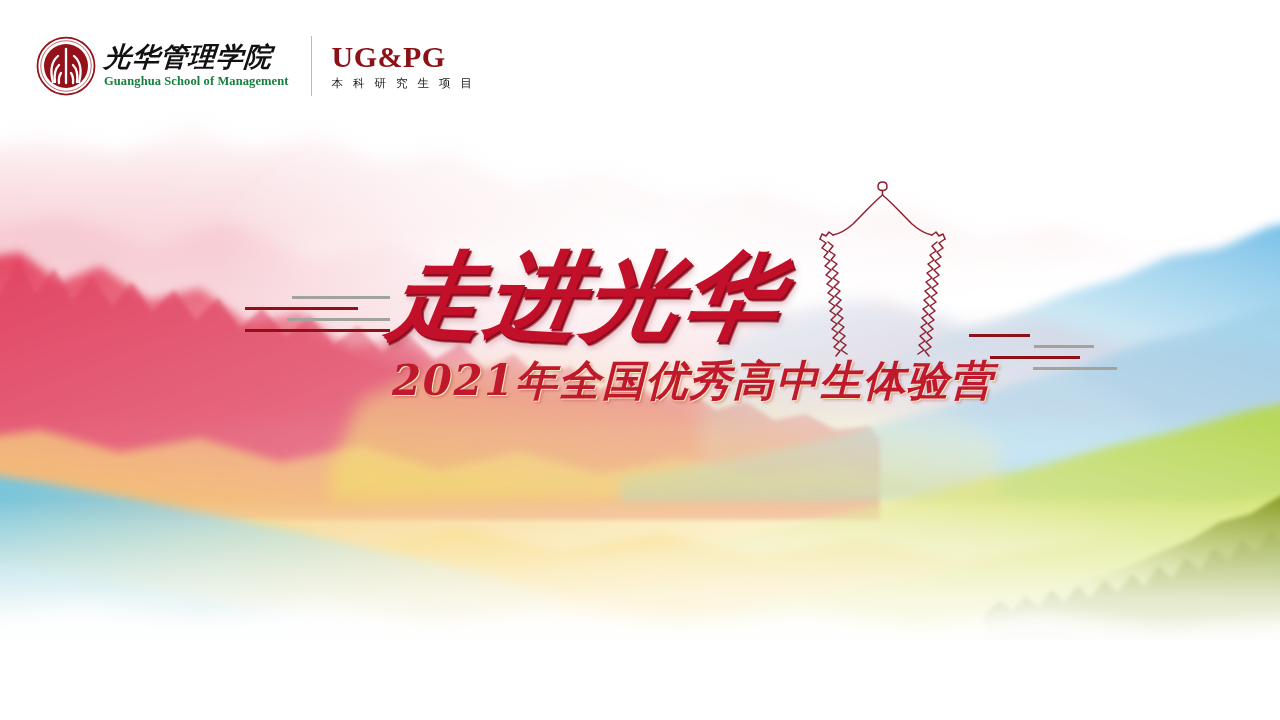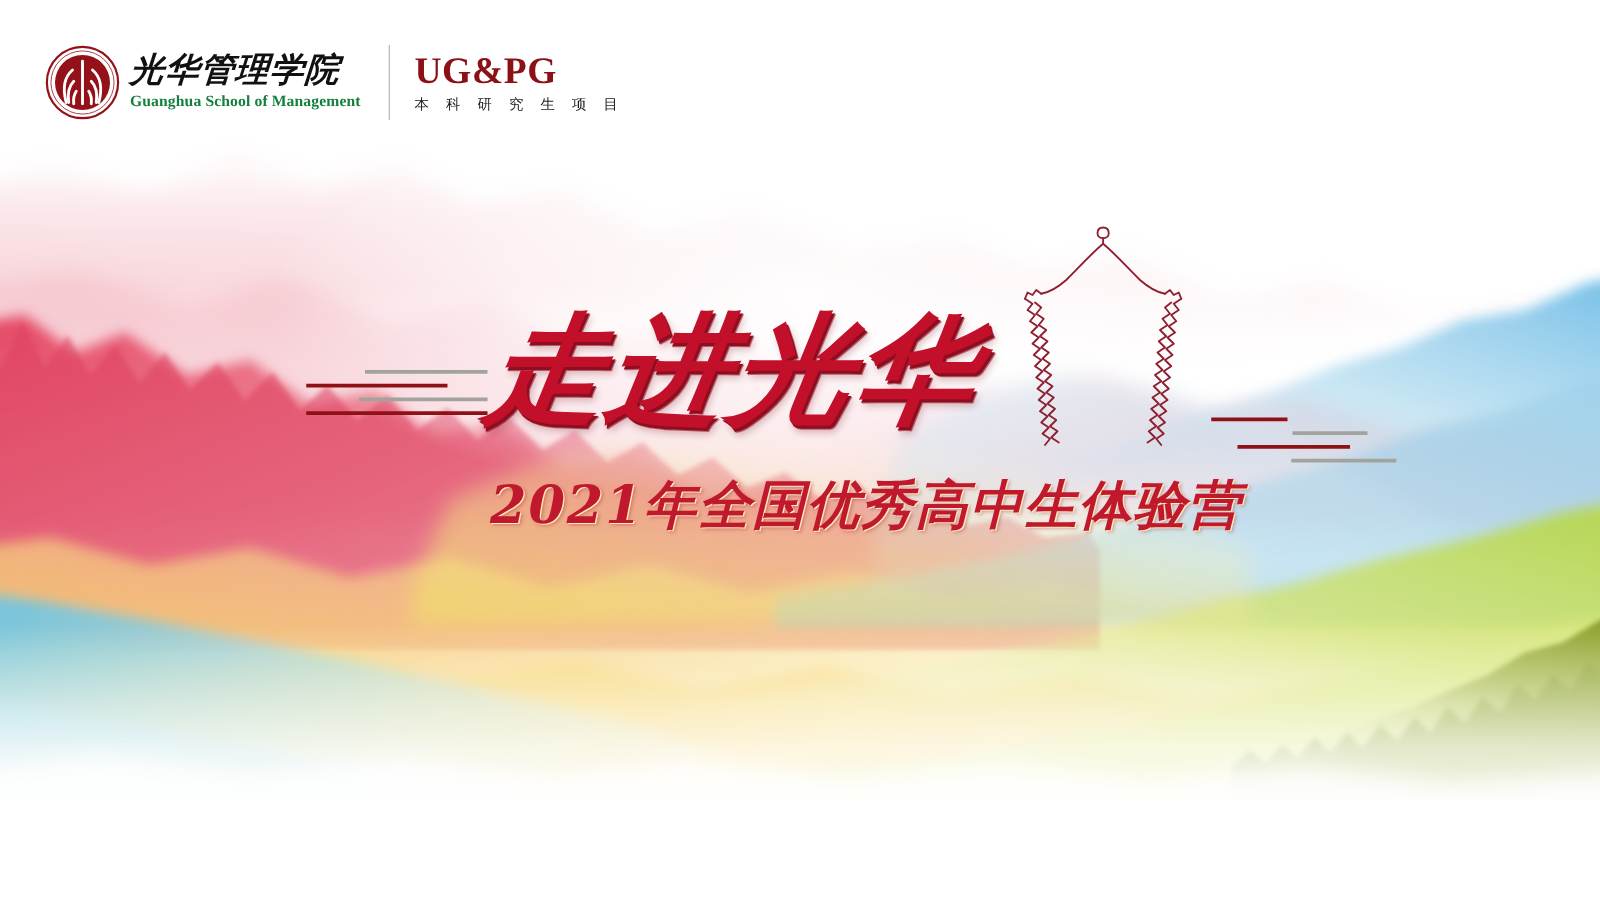--- a/index.html
+++ b/index.html
@@ -93,21 +93,21 @@
   .ugpg-main {
     font-family: "Liberation Serif", "DejaVu Serif", serif;
     font-size: 30px;
     font-weight: 700;
     color: #8C1116;
     letter-spacing: 0.5px;
     line-height: 1;
     white-space: nowrap;
   }
   .ugpg-sub {
-    font-family: Liberation Mono, monospace;
+    font-family: Liberation Sans, sans-serif;
     font-size: 11.5px;
     color: #1b1b1b;
     letter-spacing: 3.4px;
     margin-top: 4px;
     white-space: nowrap;
   }
 
   
   .pagoda {
     position: absolute;
@@ -157,21 +157,21 @@
     white-space: nowrap;
     transform: skewX(-9deg);
     text-shadow:
        2px 2px 0 #8e0d1f,
        3px 3px 0 rgba(142,13,31,0.55),
        4px 5px 6px rgba(120,10,25,0.25);
   }
   .sub-title {
     position: absolute;
     left: 392px;
-    top: 383px;
+    top: 360px;
     font-family: "DejaVu Serif", "Liberation Serif", serif;
     font-size: 42px;
     font-weight: 700;
     font-style: italic;
     color: #C0192E;
     letter-spacing: 1.5px;
     line-height: 1;
     white-space: nowrap;
     text-shadow:
        1px 1px 0 #ffe9b8,

